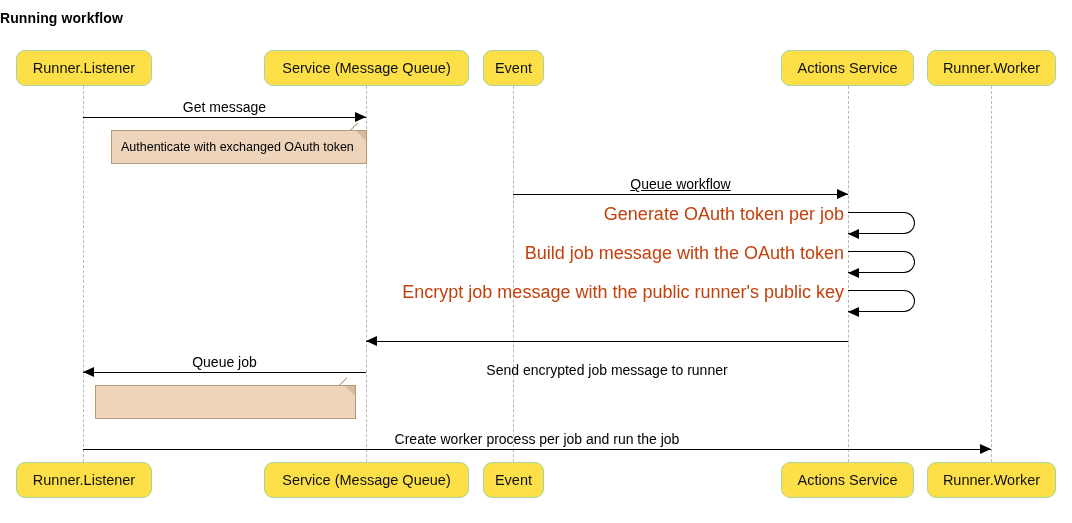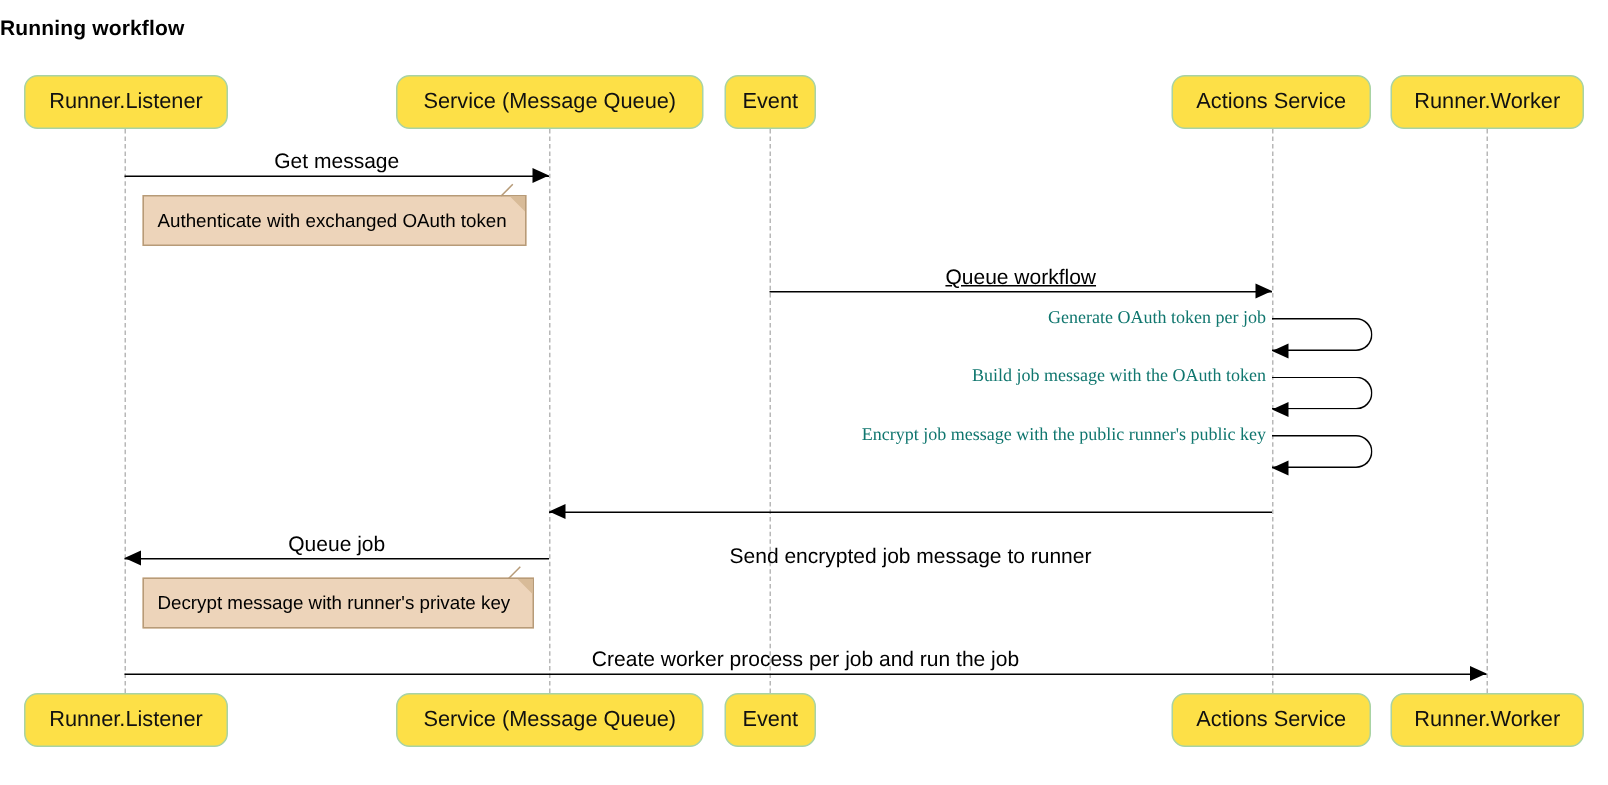--- a/index.html
+++ b/index.html
@@ -77,25 +77,24 @@
   .selfloop {
     position: absolute;
     box-sizing: border-box;
     border: 1.6px solid #000;
     border-left: none;
     border-top-right-radius: 12px;
     border-bottom-right-radius: 12px;
   }
   .selfloop-label {
     position: absolute;
-    font-size: 12px;
-    color: #0f766e;
+    font-size: 18px;
+    color: #c2410c;
     white-space: nowrap;
     text-align: right;
-    font-family: Liberation Serif, serif;
   }
   .note {
     position: absolute;
     box-sizing: border-box;
     background: #edd4ba;
     border: 1px solid #b79b78;
     font-size: 12.5px;
     color: #000;
     white-space: nowrap;
     display: flex;
@@ -161,24 +160,23 @@
       <div class="msg-label" style="left: 83px; width: 908px; top: 431px;">Create worker process per job and run the job</div>
       <div class="selfloop" style="left: 848px; top: 212px; width: 67px; height: 22px;"></div>
       <div class="arrowhead left" style="left: 848px; top: 229px;"></div>
       <div class="selfloop-label" style="right: 228px; top: 204px;">Generate OAuth token per job</div>
       <div class="selfloop" style="left: 848px; top: 251px; width: 67px; height: 22px;"></div>
       <div class="arrowhead left" style="left: 848px; top: 268px;"></div>
       <div class="selfloop-label" style="right: 228px; top: 243px;">Build job message with the OAuth token</div>
       <div class="selfloop" style="left: 848px; top: 290px; width: 67px; height: 22px;"></div>
       <div class="arrowhead left" style="left: 848px; top: 307px;"></div>
       <div class="selfloop-label" style="right: 228px; top: 282px;">Encrypt job message with the public runner's public key</div>
-      <div class="note" style="left: 95px; top: 130px; width: 256px; height: 34px;">
+      <div class="note" style="left: 111px; top: 130px; width: 256px; height: 34px;">
         <span>Authenticate with exchanged OAuth token</span>
         <span class="fold"></span>
         <span class="fold-edge"></span>
       </div>
       <div class="note" style="left: 95px; top: 385px; width: 261px; height: 34px;">
-        <span>Decrypt message with runner's private key</span>
         <span class="fold"></span>
         <span class="fold-edge"></span>
       </div>
     </div>
 </div>
 
 </body></html>

